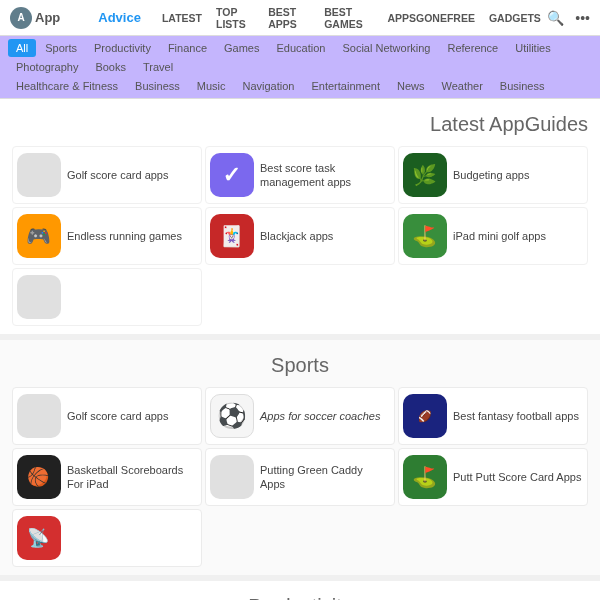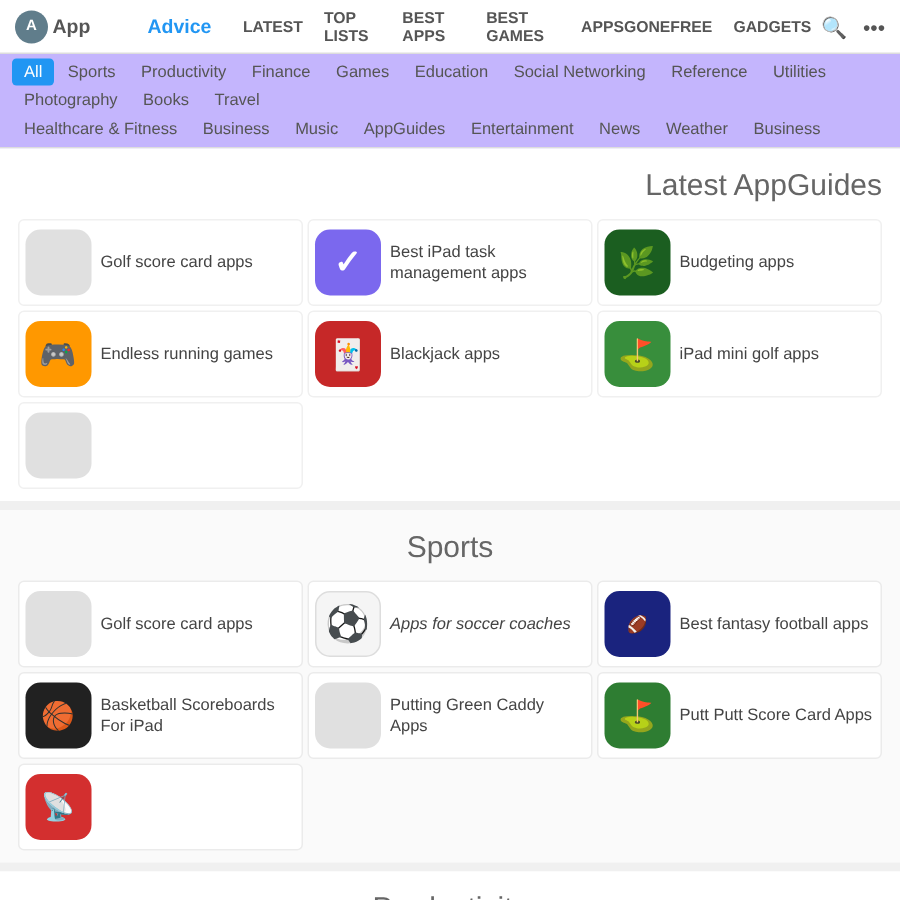--- a/index.html
+++ b/index.html
@@ -40,42 +40,42 @@
     <span style="padding:3px 8px;font-size:11px;color:#555;cursor:pointer;text-align:right;">Reference</span>
     <span style="padding:3px 8px;font-size:11px;color:#555;cursor:pointer;">Utilities</span>
     <span style="padding:3px 8px;font-size:11px;color:#555;cursor:pointer;">Photography</span>
     <span style="padding:3px 8px;font-size:11px;color:#555;cursor:pointer;">Books</span>
     <span style="padding:3px 8px;font-size:11px;color:#555;cursor:pointer;text-align:right;">Travel</span>
   </div>
   <div style="display:flex;flex-wrap:wrap;gap:1px;">
     <span style="padding:3px 8px;font-size:11px;color:#555;cursor:pointer;">Healthcare &amp; Fitness</span>
     <span style="padding:3px 8px;font-size:11px;color:#555;cursor:pointer;">Business</span>
     <span style="padding:3px 8px;font-size:11px;color:#555;cursor:pointer;">Music</span>
-    <span style="padding:3px 8px;font-size:11px;color:#555;cursor:pointer;">AppGuides</span>
+    <span style="padding:3px 8px;font-size:11px;color:#555;cursor:pointer;">Navigation</span>
     <span style="padding:3px 8px;font-size:11px;color:#555;cursor:pointer;">Entertainment</span>
     <span style="padding:3px 8px;font-size:11px;color:#555;cursor:pointer;">News</span>
     <span style="padding:3px 8px;font-size:11px;color:#555;cursor:pointer;text-align:right;">Weather</span>
     <span style="padding:3px 8px;font-size:11px;color:#555;cursor:pointer;">Business</span>
   </div>
 </div>
 
 <div>
 
   <div style="padding:14px 12px 8px;background:#fff;">
     <h2 style="text-align:right;font-size:20px;font-weight:normal;color:#666;margin-bottom:10px;">Latest AppGuides</h2>
     <div style="display:grid;grid-template-columns:repeat(3,1fr);gap:3px;">
 
       <div style="display:flex;align-items:center;gap:6px;padding:6px 4px;cursor:pointer;border:1px solid #f0f0f0;border-radius:4px;">
         <div style="width:44px;height:44px;border-radius:10px;background:#e0e0e0;flex-shrink:0;"></div>
         <span style="font-size:11px;color:#444;line-height:1.3;">Golf score card apps</span>
       </div>
 
       <div style="display:flex;align-items:center;gap:6px;padding:6px 4px;cursor:pointer;border:1px solid #f0f0f0;border-radius:4px;">
         <div style="width:44px;height:44px;border-radius:10px;background:#7B68EE;flex-shrink:0;display:flex;align-items:center;justify-content:center;color:#fff;font-size:22px;font-weight:bold;">✓</div>
-        <span style="font-size:11px;color:#444;line-height:1.3;">Best iPad task management apps</span>
+        <span style="font-size:11px;color:#444;line-height:1.3;">Best score task management apps</span>
       </div>
 
       <div style="display:flex;align-items:center;gap:6px;padding:6px 4px;cursor:pointer;border:1px solid #f0f0f0;border-radius:4px;">
         <div style="width:44px;height:44px;border-radius:10px;background:#1b5e20;flex-shrink:0;display:flex;align-items:center;justify-content:center;color:#4caf50;font-size:20px;">🌿</div>
         <span style="font-size:11px;color:#444;line-height:1.3;">Budgeting apps</span>
       </div>
 
       <div style="display:flex;align-items:center;gap:6px;padding:6px 4px;cursor:pointer;border:1px solid #f0f0f0;border-radius:4px;">
         <div style="width:44px;height:44px;border-radius:10px;background:#ff9800;flex-shrink:0;display:flex;align-items:center;justify-content:center;color:#fff;font-size:20px;">🎮</div>
         <span style="font-size:11px;color:#444;line-height:1.3;">Endless running games</span>

